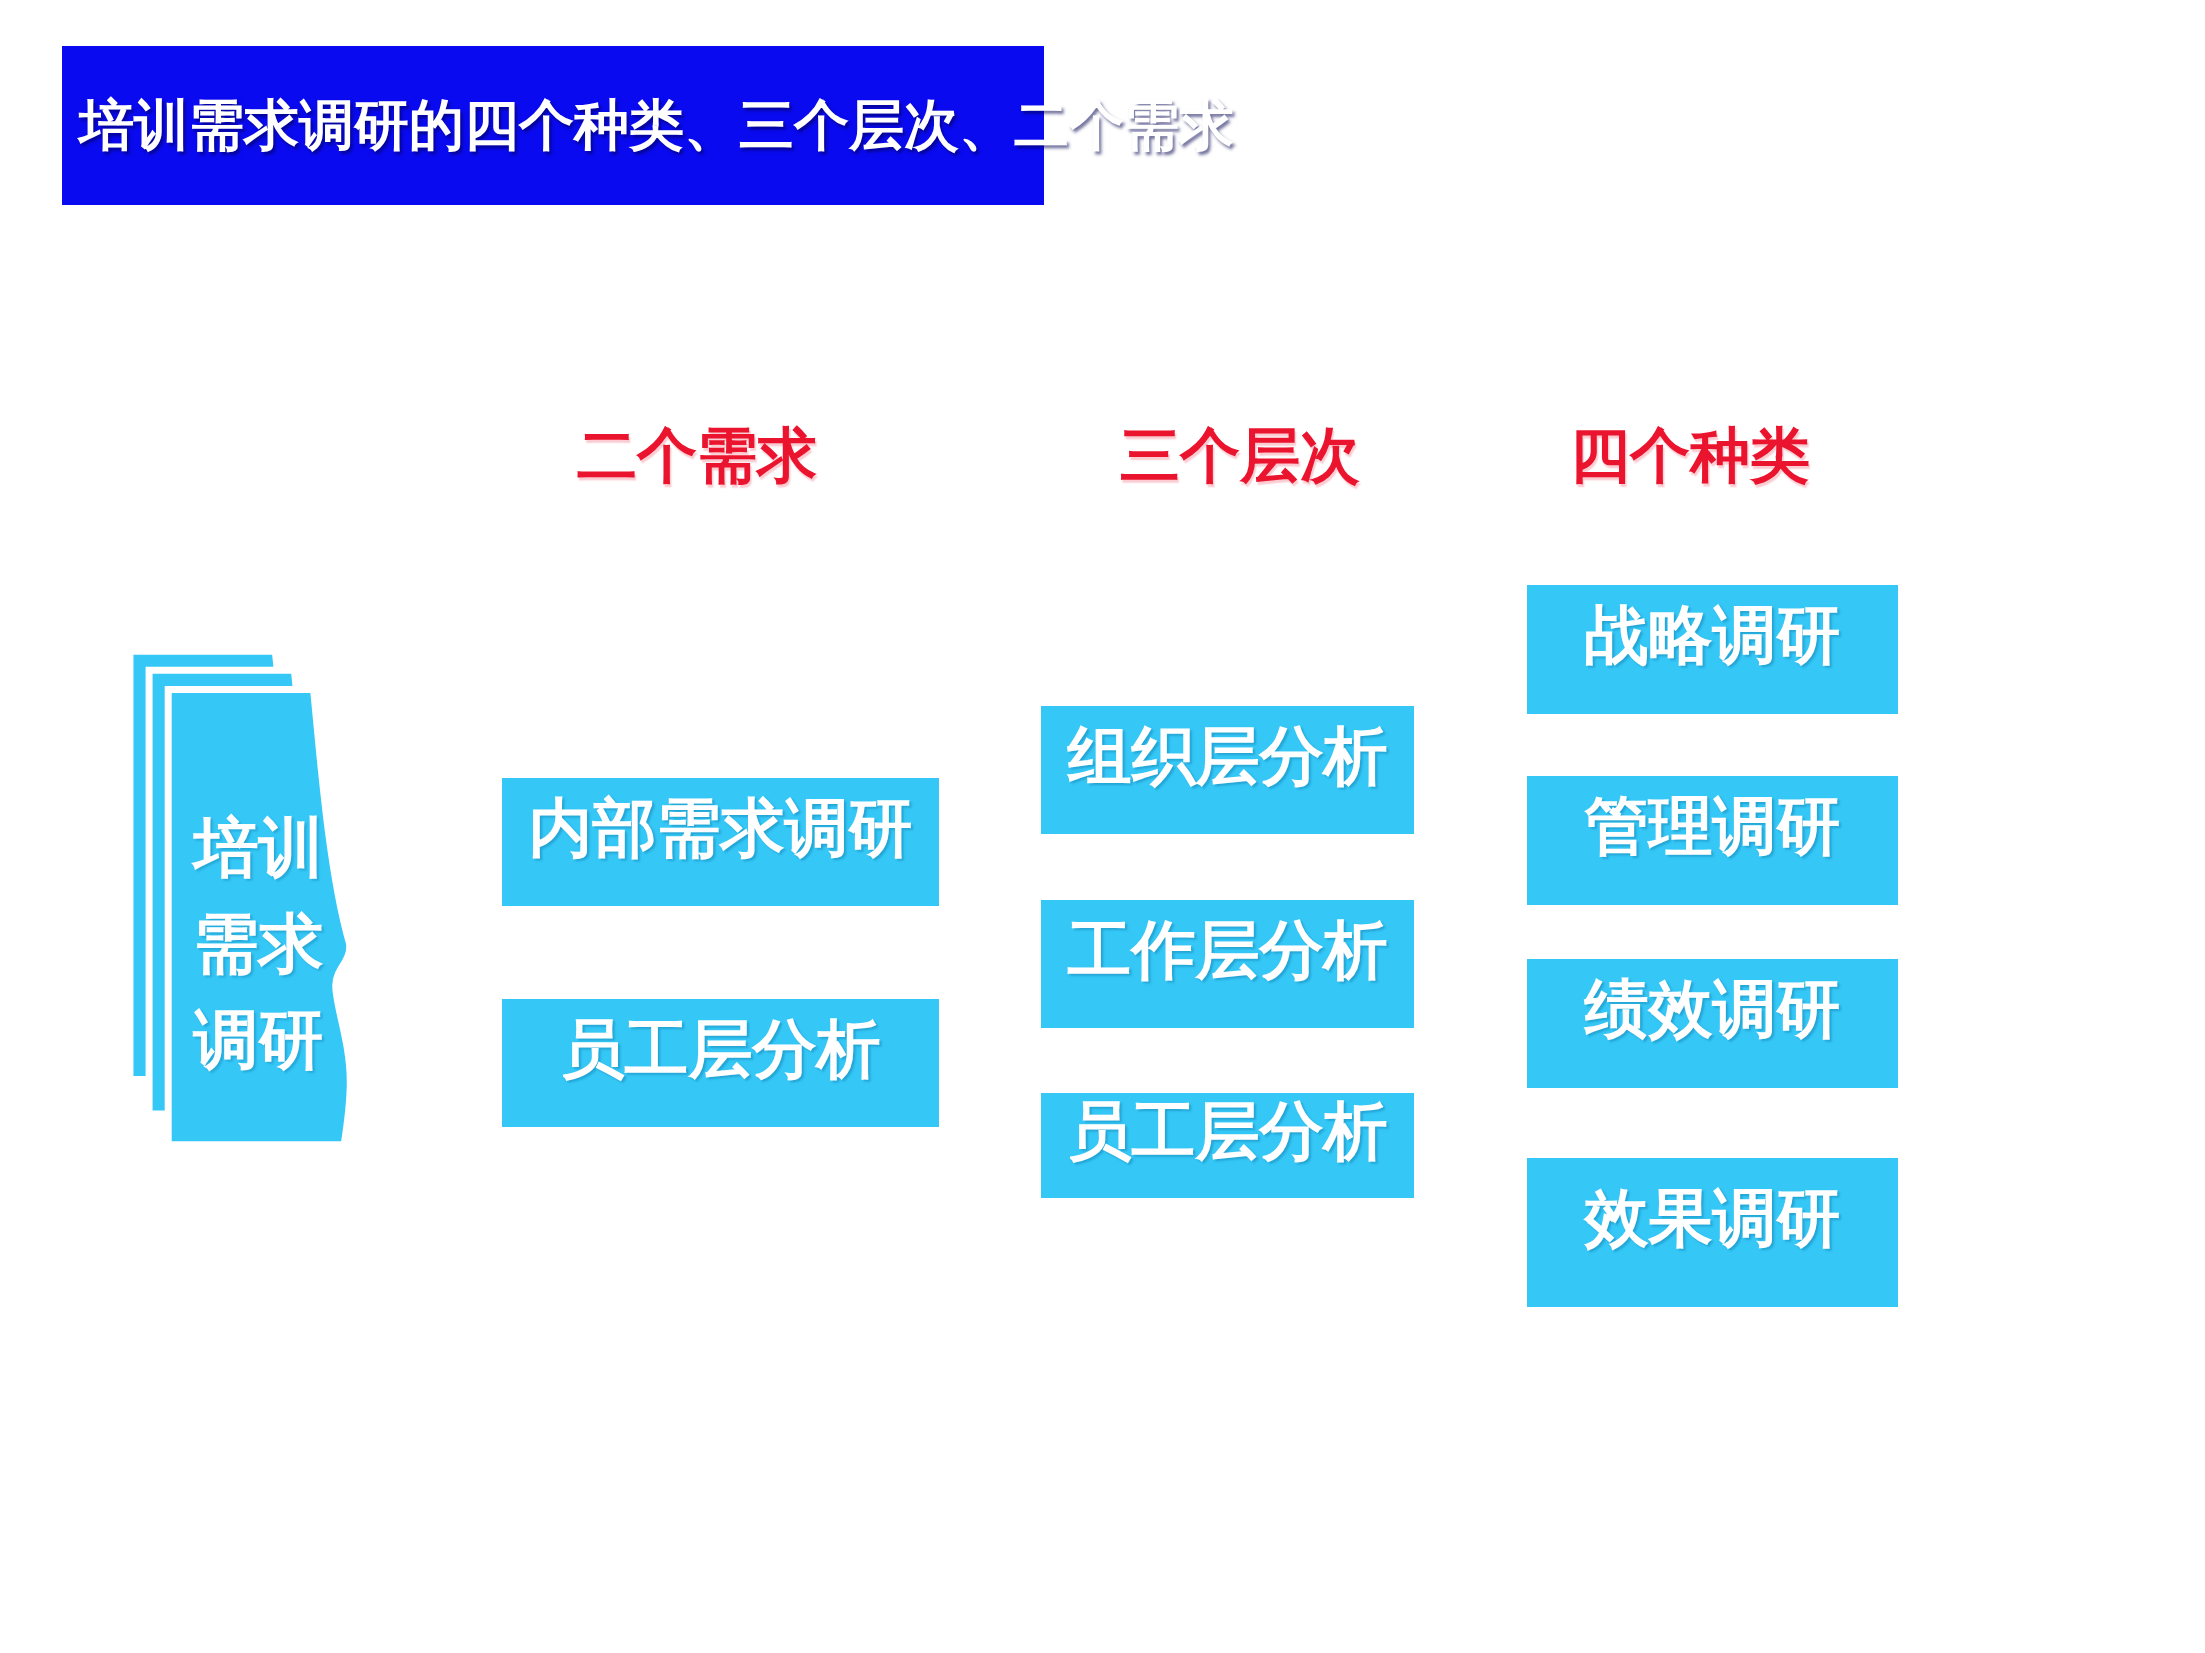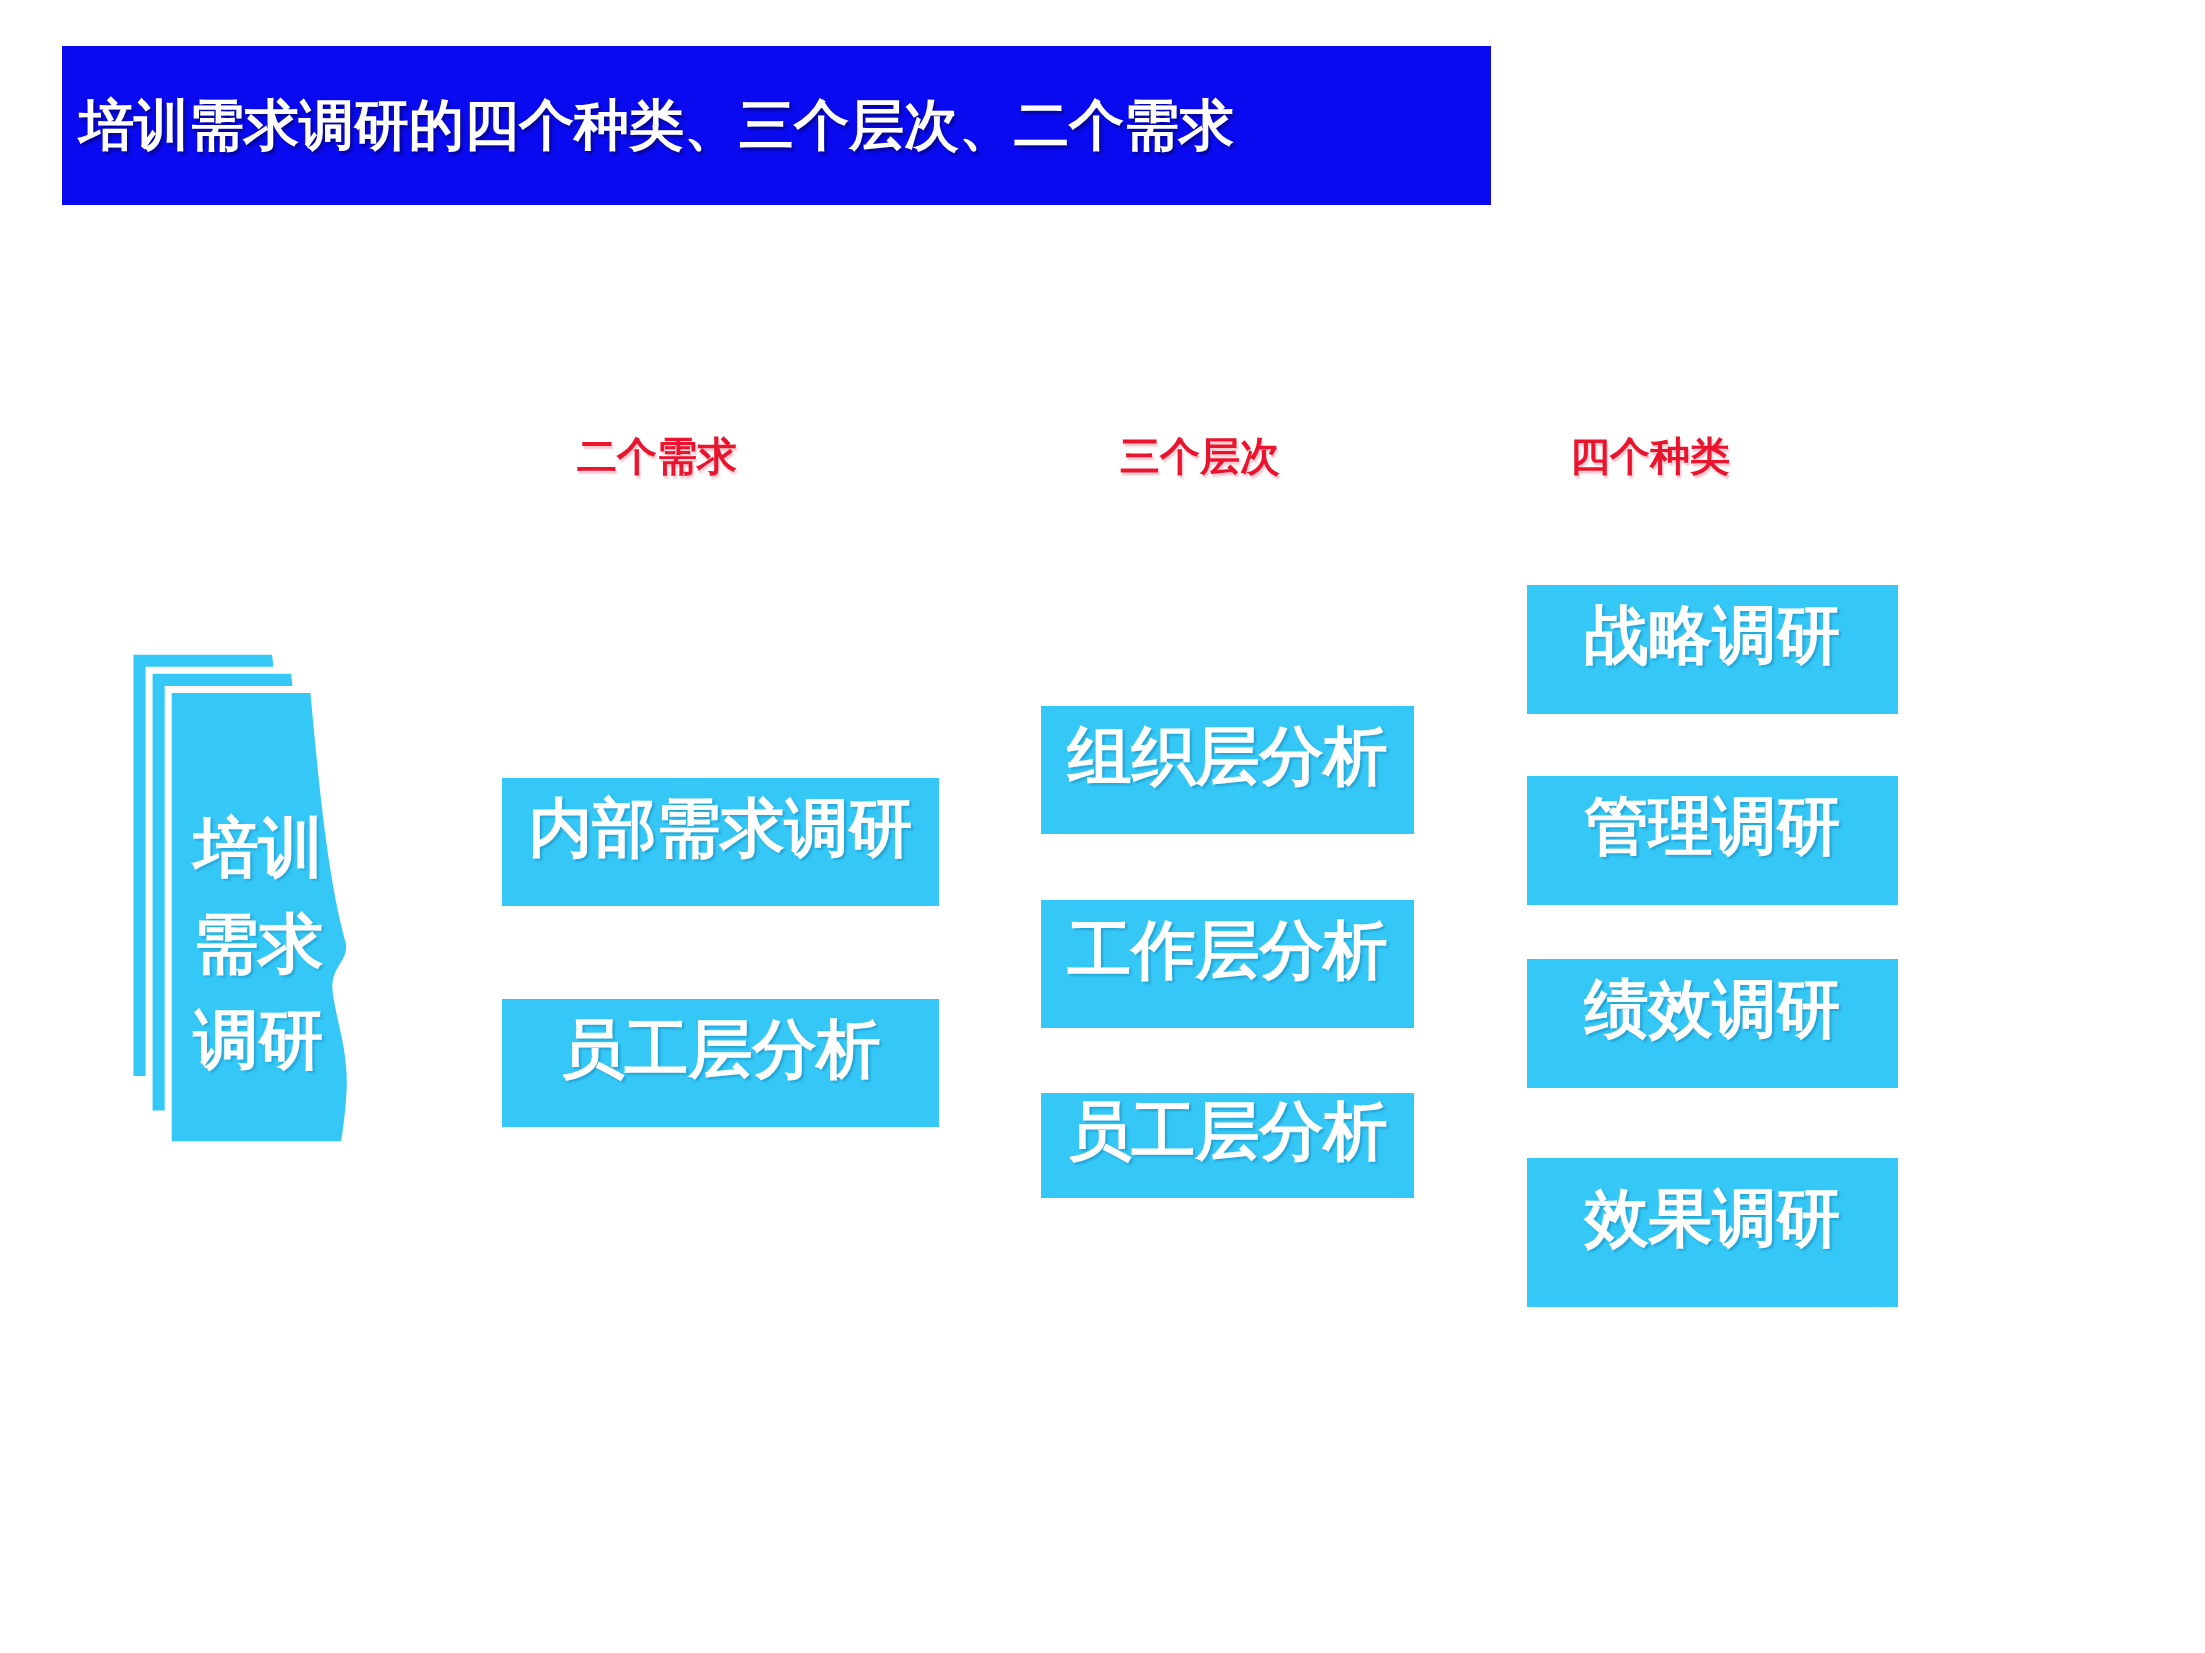--- a/index.html
+++ b/index.html
@@ -7,35 +7,35 @@
     width:2205px;height:1654px;
     background:#ffffff;
     overflow:hidden;
     font-family:"Liberation Sans","DejaVu Sans",sans-serif;
     position:relative;
   }
   .slide{position:absolute;inset:0;background:#ffffff;}
 
   
   .banner{
-    position:absolute;left:62px;top:46px;width:1429px;height:159px;
+    position:absolute;left:62px;top:46px;width:982px;height:159px;
     background:var(--banner-blue,#0a0af0);
     display:flex;align-items:center;
     padding-left:17px;box-sizing:border-box;
   }
   .banner span{
     color:#ffffff;font-size:55px;font-weight:bold;white-space:nowrap;
     text-shadow:2.3px 3.1px 3.1px rgba(0,0,80,0.55);
   }
 
   
   .col-header{
     position:absolute;top:423px;height:66px;line-height:66px;
     color:var(--heading-red,#ea142e);
-    font-size:40px;font-weight:bold;white-space:nowrap;
+    font-size:60px;font-weight:bold;text-align:center;white-space:nowrap;
     text-shadow:1.5px 3.1px 1.5px rgba(234,20,46,0.22);
   }
   .h-needs{left:577px;width:230px;}
   .h-levels{left:1120px;width:230px;}
   .h-types{left:1570px;width:230px;}
 
   
   .stack{position:absolute;left:107px;top:628px;width:306px;height:536px;}
   .stack path{fill:var(--box-blue,#35c8f7);stroke:#ffffff;stroke-width:7;}
   .stack-label{

